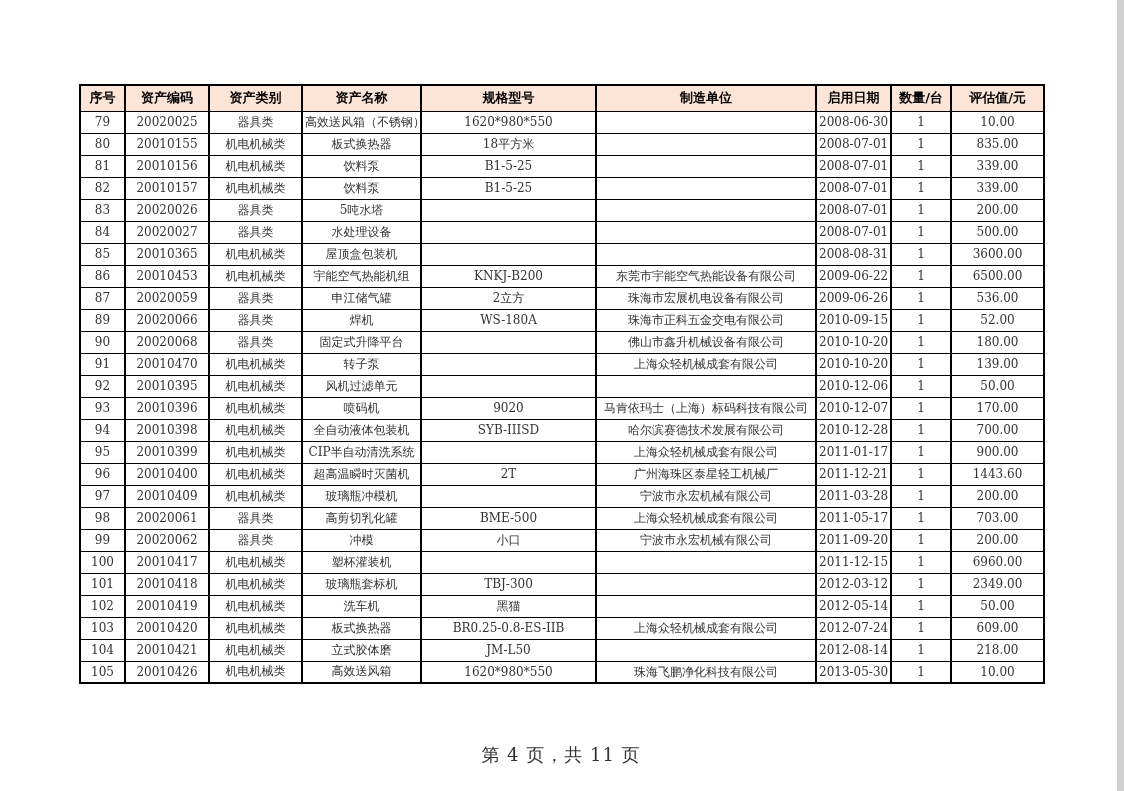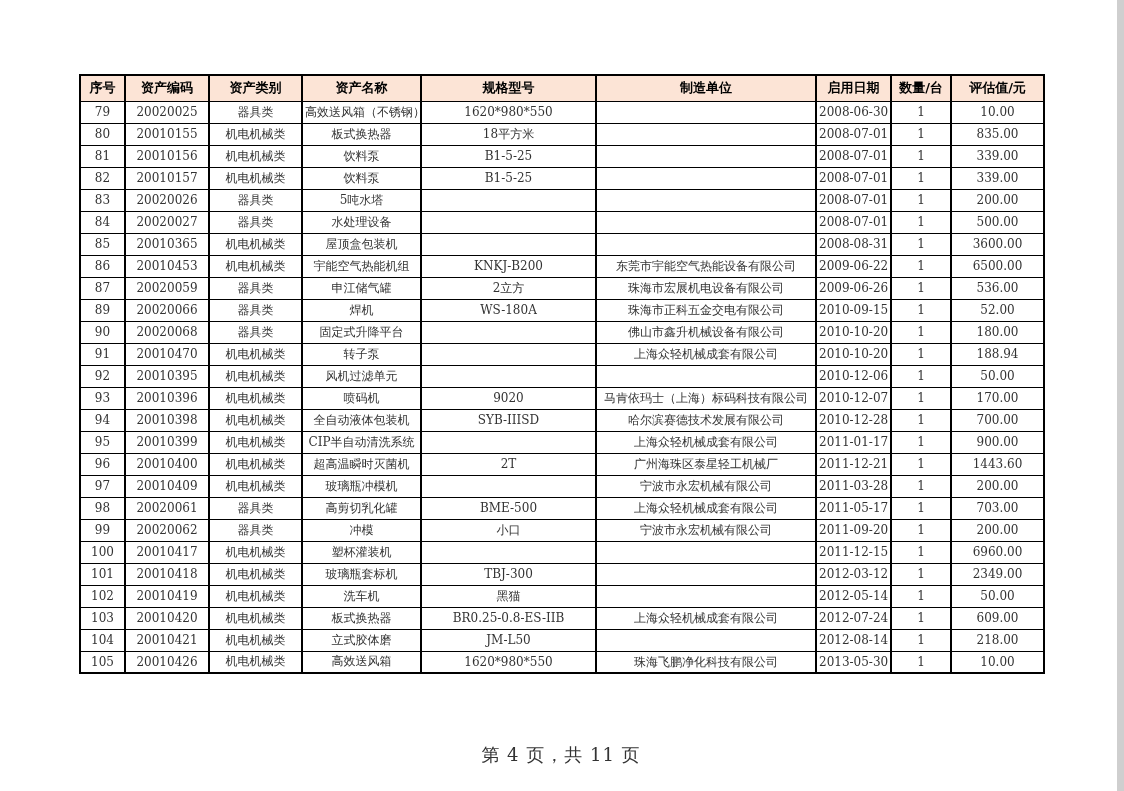--- a/index.html
+++ b/index.html
@@ -9,21 +9,21 @@
     font-family:"DejaVu Serif","Liberation Serif",serif;
     position:relative;
     overflow:hidden;
   }
   .page { position:absolute; inset:0; background:#ffffff; }
   .edge-strip {
     position:absolute; top:0; right:0; width:7px; height:791px;
     background:#cfcfcf;
   }
   table.asset-table {
-    position:absolute; left:79px; top:74px;
+    position:absolute; left:79px; top:84px;
     width:964px;
     border-collapse:collapse;
     table-layout:fixed;
     border:2px solid #000;
   }
   table.asset-table th, table.asset-table td {
     border-top:1px solid #000;
     border-bottom:1px solid #000;
     border-left:2px solid #000;
     border-right:2px solid #000;
@@ -265,21 +265,21 @@
           <td class="cell-category">机电机械类</td>
           <td class="cell-name">
             <div class="clip">转子泵</div>
           </td>
           <td class="cell-spec"></td>
           <td class="cell-mfr">
             <div class="clip">上海众轻机械成套有限公司</div>
           </td>
           <td class="cell-date">2010-10-20</td>
           <td class="cell-qty">1</td>
-          <td class="cell-value">188.94</td>
+          <td class="cell-value">139.00</td>
         </tr>
         <tr>
           <td class="cell-no">92</td>
           <td class="cell-code">20010395</td>
           <td class="cell-category">机电机械类</td>
           <td class="cell-name">
             <div class="clip">风机过滤单元</div>
           </td>
           <td class="cell-spec"></td>
           <td class="cell-mfr">

